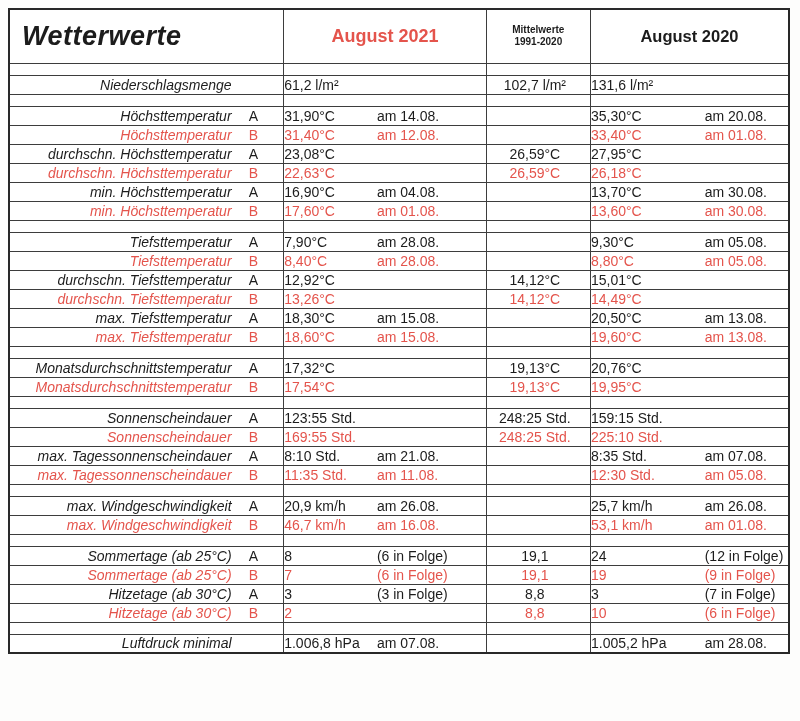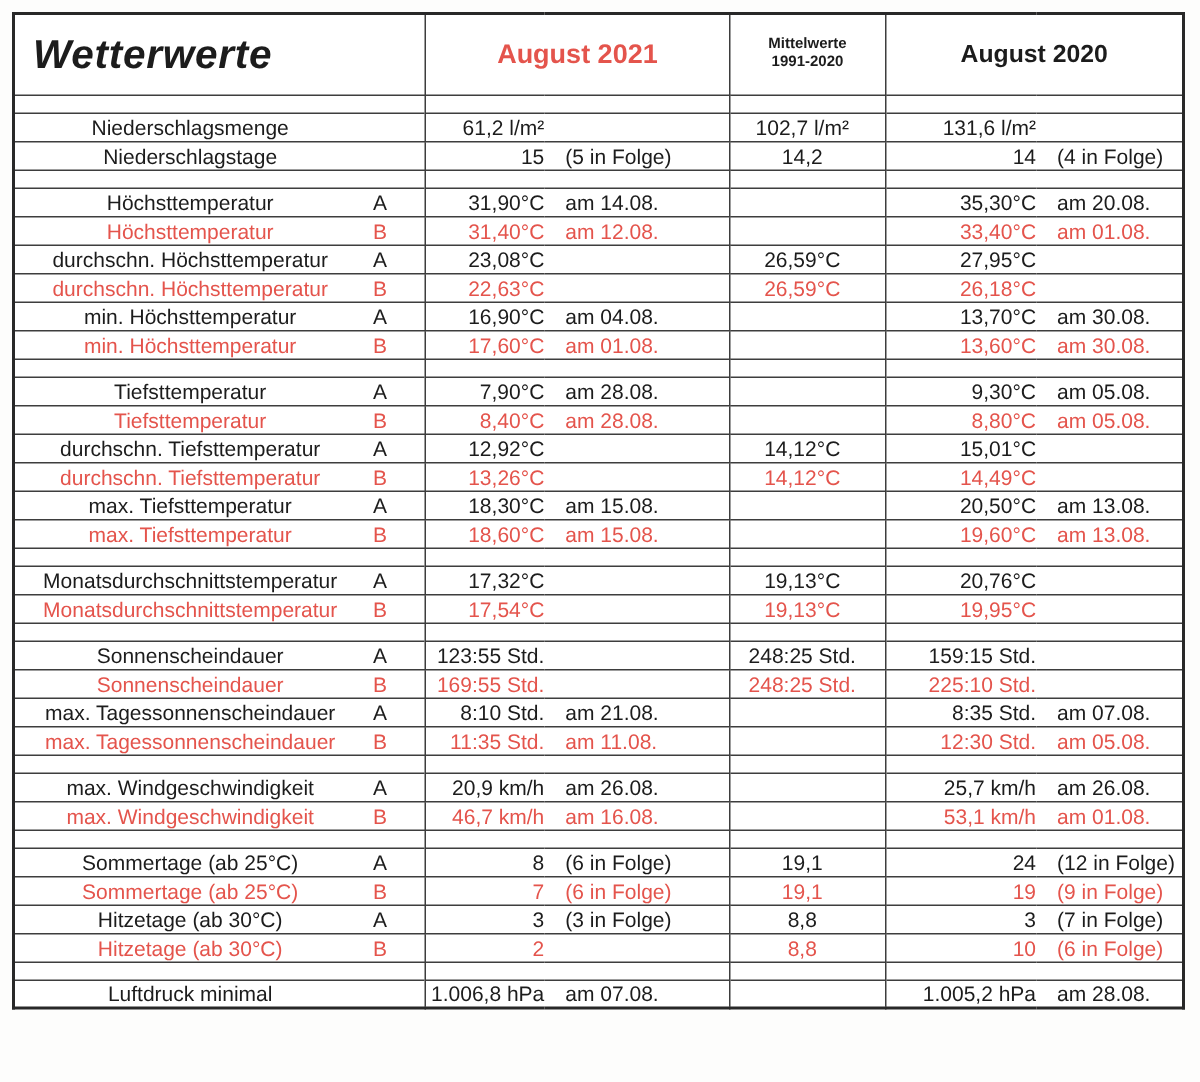--- a/index.html
+++ b/index.html
@@ -69,23 +69,23 @@
     white-space:nowrap;
     overflow:visible;
   }
   tbody tr.data td{ height:19px; border-top:1px solid var(--line); border-bottom:1px solid var(--line); }
   tbody tr.spacer td{ height:12px; }
   
   tbody td:nth-child(2),
   tbody td:nth-child(4),
   tbody td:nth-child(5){ border-right:1.5px solid var(--line); }
 
-  td.label{ text-align:center; padding-left:12px; }
+  td.label{ text-align:right; padding-left:12px;font-style:italic; }
   td.ab{ text-align:center; padding-right:8px; }
-  td.v{ text-align:right; }
+  td.v{ }
   td.d{ text-align:left; padding-left:14px; }
   td.m{ text-align:center; padding-right:7px; }
 
   tr.red td{ color:var(--red); }
 </style>
 </head>
 <body>
 
 <div class="sheet">
   <table>
@@ -121,29 +121,20 @@
         </tr>
         <tr class="data">
           <td class="label">Niederschlagsmenge</td>
           <td class="ab"></td>
           <td class="v">61,2 l/m²</td>
           <td class="d"></td>
           <td class="m">102,7 l/m²</td>
           <td class="v">131,6 l/m²</td>
           <td class="d"></td>
         </tr>
-        <tr class="data">
-          <td class="label">Niederschlagstage</td>
-          <td class="ab"></td>
-          <td class="v">15</td>
-          <td class="d">(5 in Folge)</td>
-          <td class="m">14,2</td>
-          <td class="v">14</td>
-          <td class="d">(4 in Folge)</td>
-        </tr>
         <tr class="spacer">
           <td class=""></td>
           <td class=""></td>
           <td class=""></td>
           <td class=""></td>
           <td class=""></td>
           <td class=""></td>
           <td class=""></td>
         </tr>
         <tr class="data">

